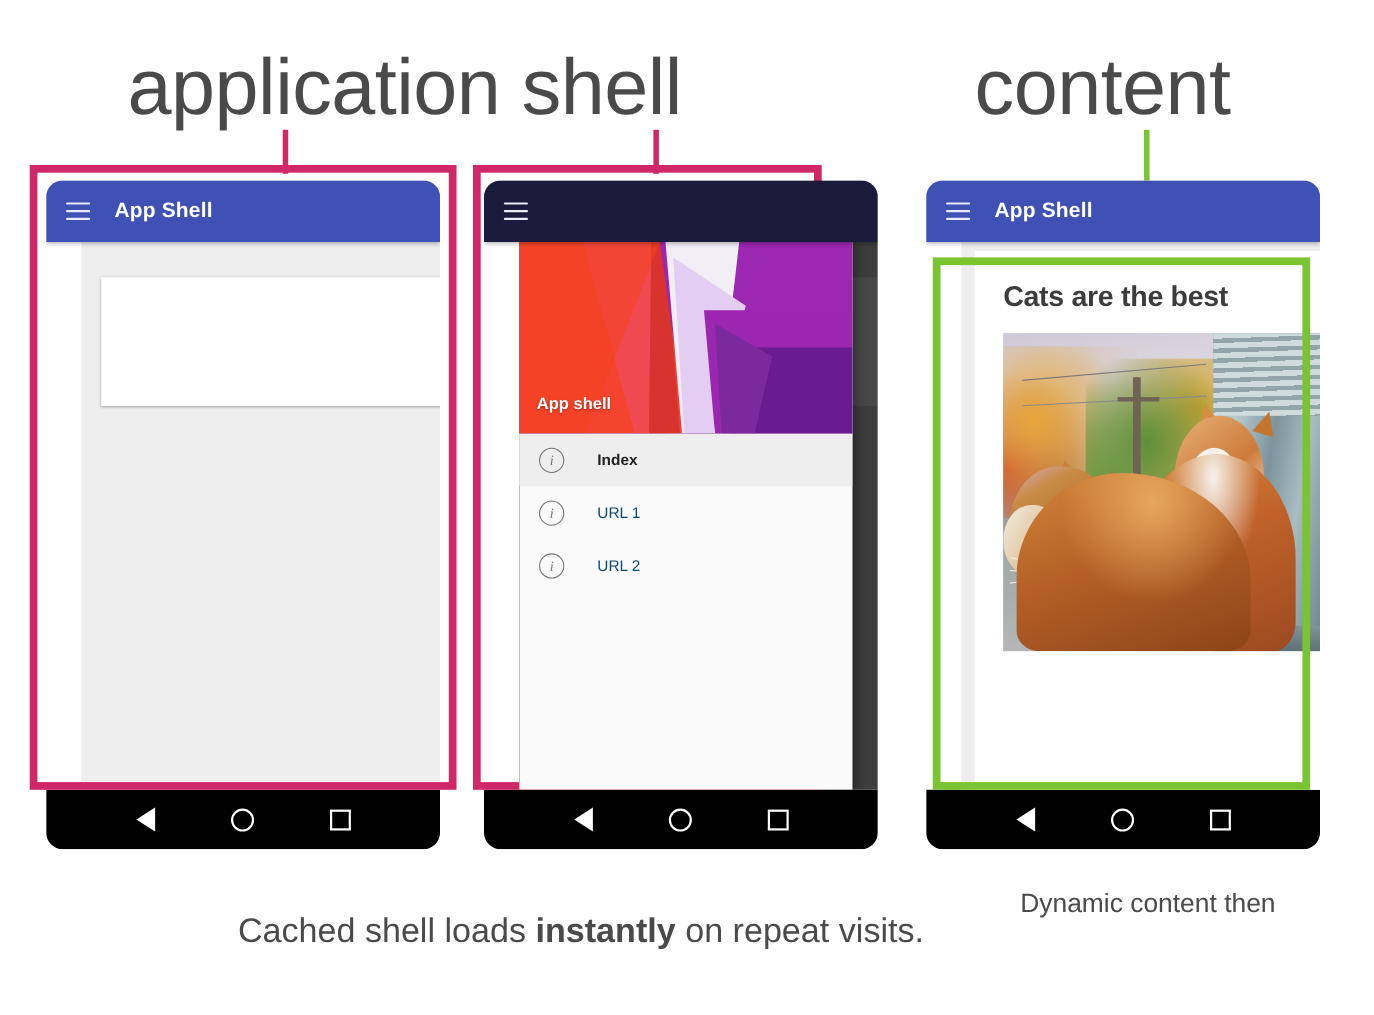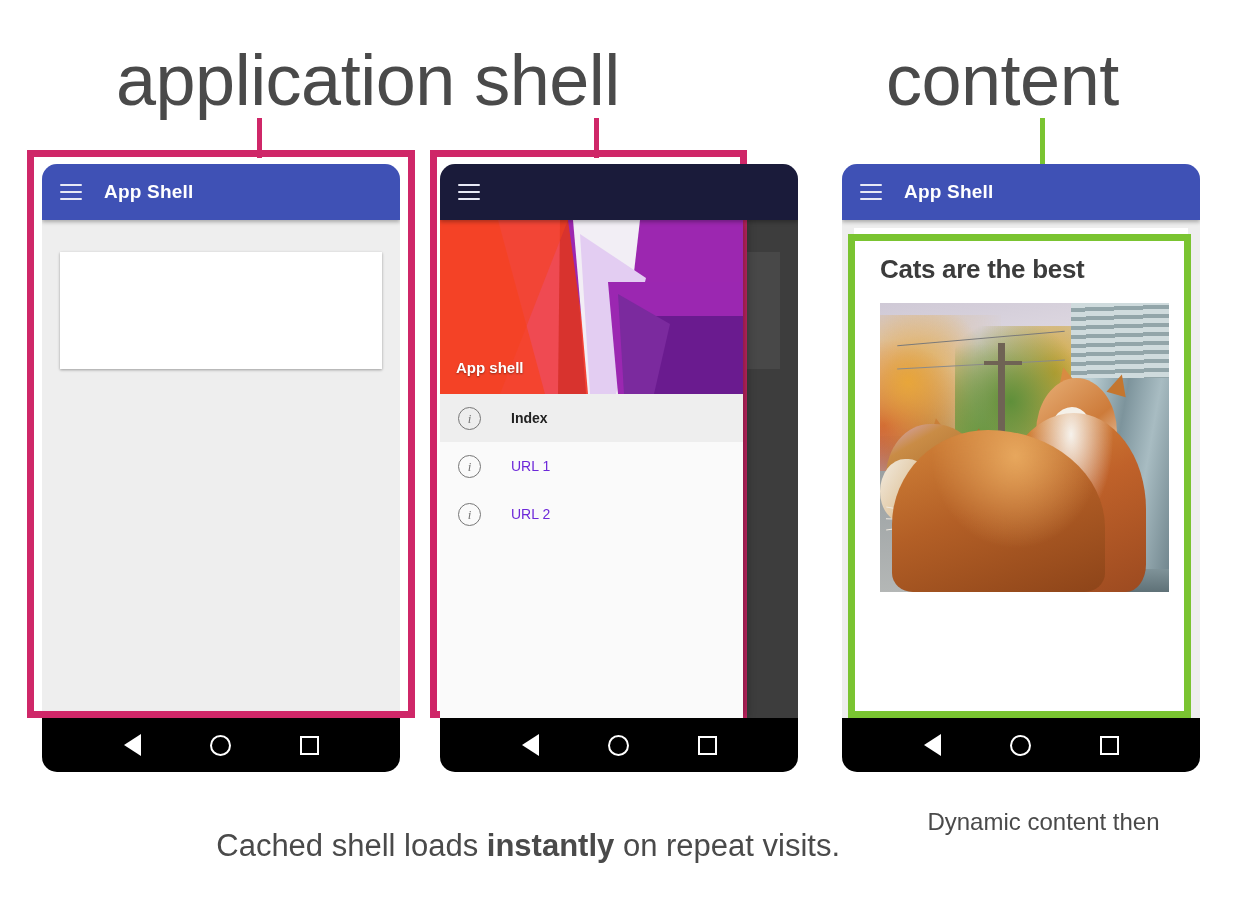--- a/index.html
+++ b/index.html
@@ -110,20 +110,21 @@
     font-weight: bold;
     letter-spacing: 0.2px;
   }
 
   
   .phone-body {
     position: relative;
     height: 498px;
     background: #eeeeee;
     overflow: hidden;
+    margin-left: 32px;
   }
 
   
   .skeleton-card {
     position: absolute;
     left: 18px;
     top: 32px;
     width: 322px;
     height: 117px;
     background: #ffffff;
@@ -212,21 +213,21 @@
     color: #767676;
     font-size: 13px;
     font-family: "Liberation Serif", serif;
     font-style: italic;
     flex: none;
     margin-right: 30px;
     line-height: 1;
   }
   .drawer-item-label {
     font-size: 14px;
-    color: #6d28d9;
+    color: #0c4a6e;
   }
   .drawer-item.active .drawer-item-label { font-weight: bold; color: #212121; }
 
   
   #phone-2 .appbar { background: #1a1b3a; }
 
   
   #phone-3 .phone-body { background: #eeeeee; }
   .article {
     position: absolute;

